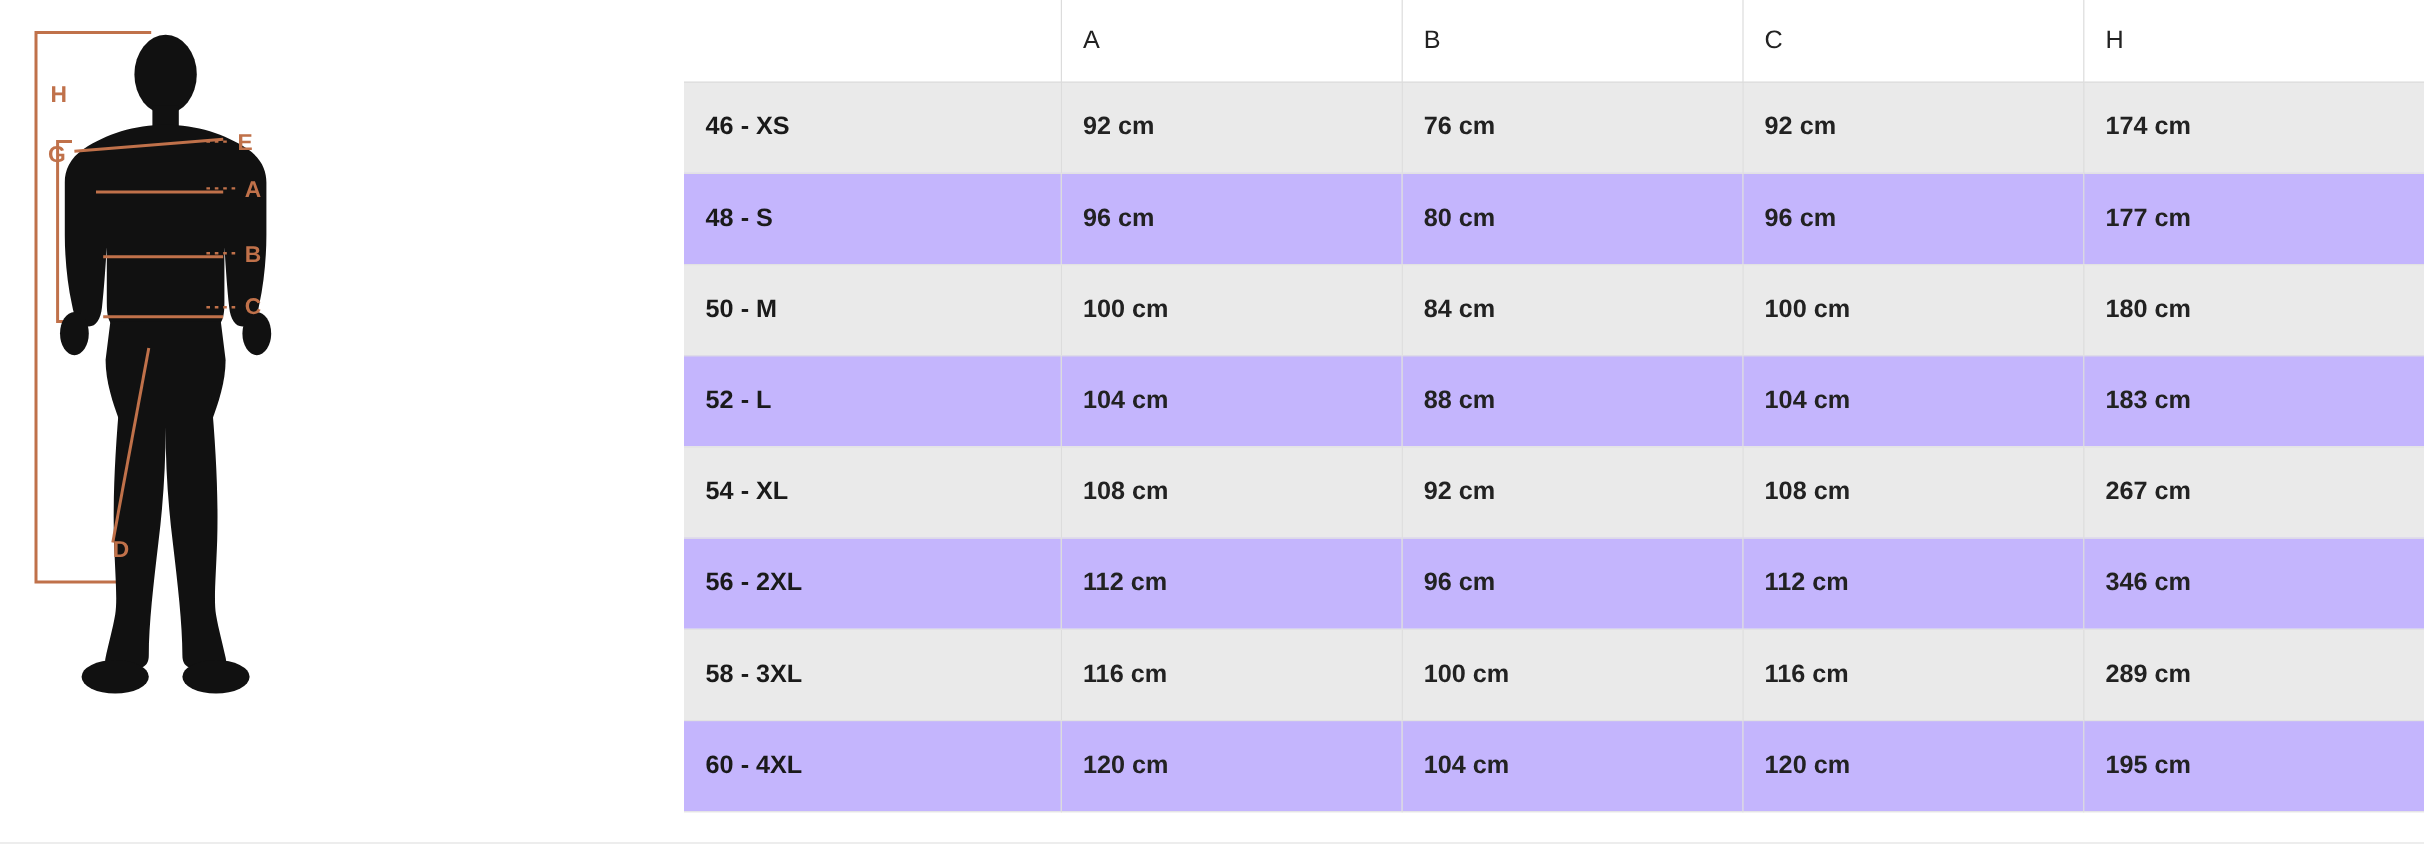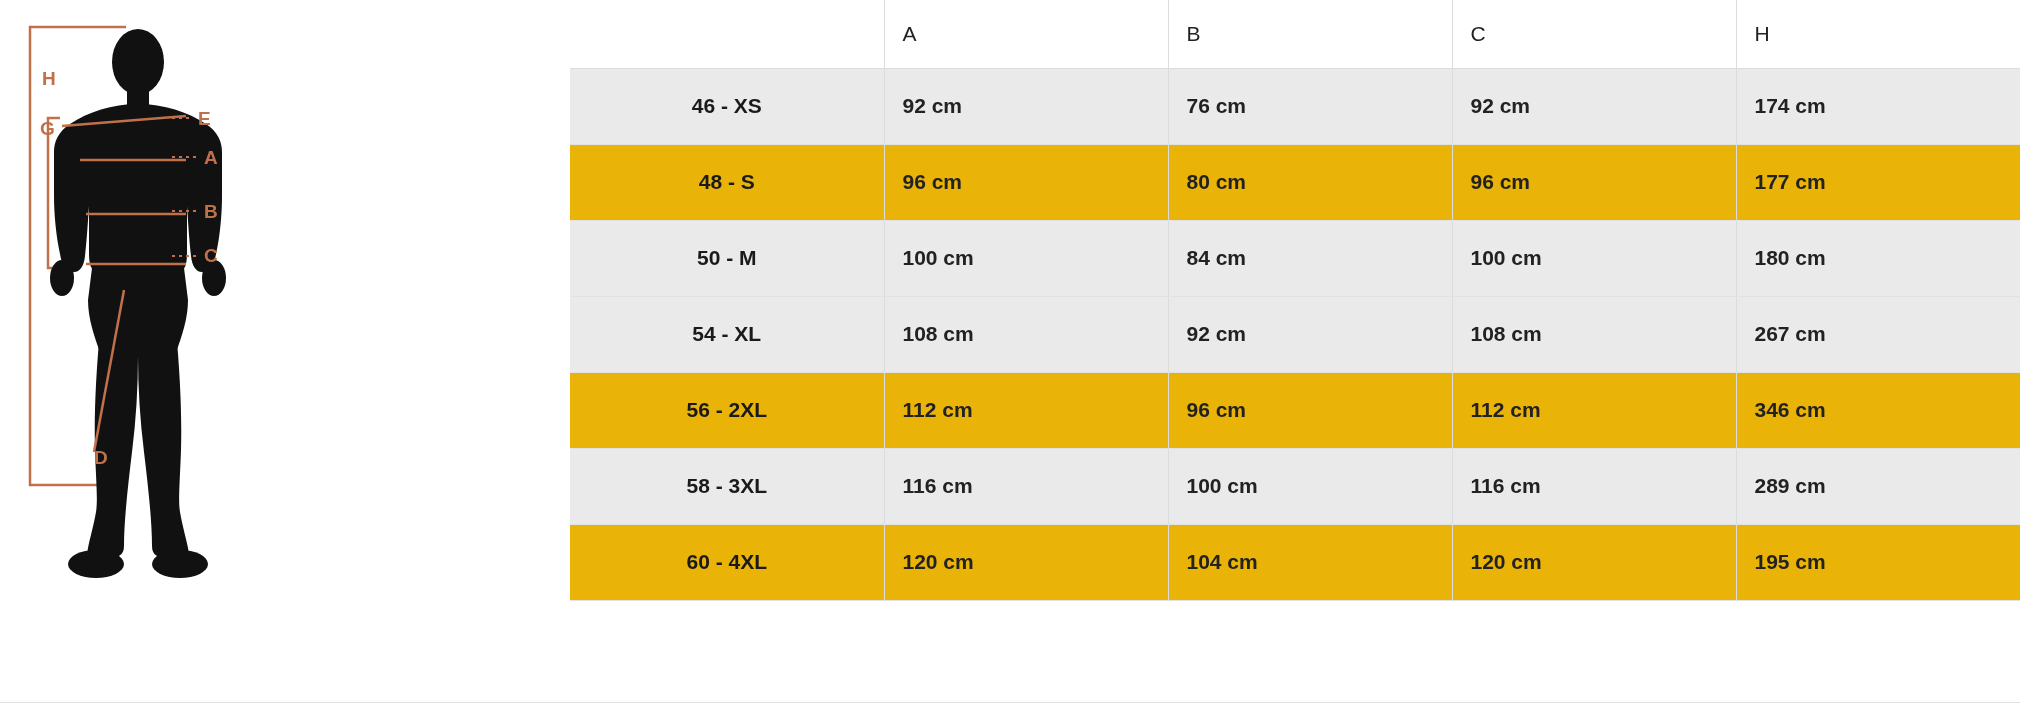--- a/index.html
+++ b/index.html
@@ -67,26 +67,25 @@
   table.size-table thead th {
     font-weight: normal;
     height: 68px;
     background: #ffffff;
     border-bottom: 1px solid #dcdcdc;
     color: #222222;
   }
   table.size-table thead th.corner { border-right: 1px solid #dcdcdc; }
 
   table.size-table tbody tr.odd td { background: #eaeaea; }
-  table.size-table tbody tr.even td { background: #eab308; }
+  table.size-table tbody tr.even td { background: #c4b5fd; }
 
   table.size-table td.size-label {
     font-weight: bold;
     color: #1a1a1a;
-    text-align: center;
   }
 
   
   .bottom-rule {
     position: absolute;
     left: 0; top: 702px;
     width: 2020px;
     height: 1px;
     background: #e2e2e2;
   }
@@ -225,20 +224,27 @@
           <td>96 cm</td>
           <td>177 cm</td>
         </tr>
         <tr class="odd">
           <td class="size-label">50 - M</td>
           <td>100 cm</td>
           <td>84 cm</td>
           <td>100 cm</td>
           <td>180 cm</td>
         </tr>
+        <tr class="even">
+          <td class="size-label">52 - L</td>
+          <td>104 cm</td>
+          <td>88 cm</td>
+          <td>104 cm</td>
+          <td>183 cm</td>
+        </tr>
         <tr class="odd">
           <td class="size-label">54 - XL</td>
           <td>108 cm</td>
           <td>92 cm</td>
           <td>108 cm</td>
           <td>267 cm</td>
         </tr>
         <tr class="even">
           <td class="size-label">56 - 2XL</td>
           <td>112 cm</td>

